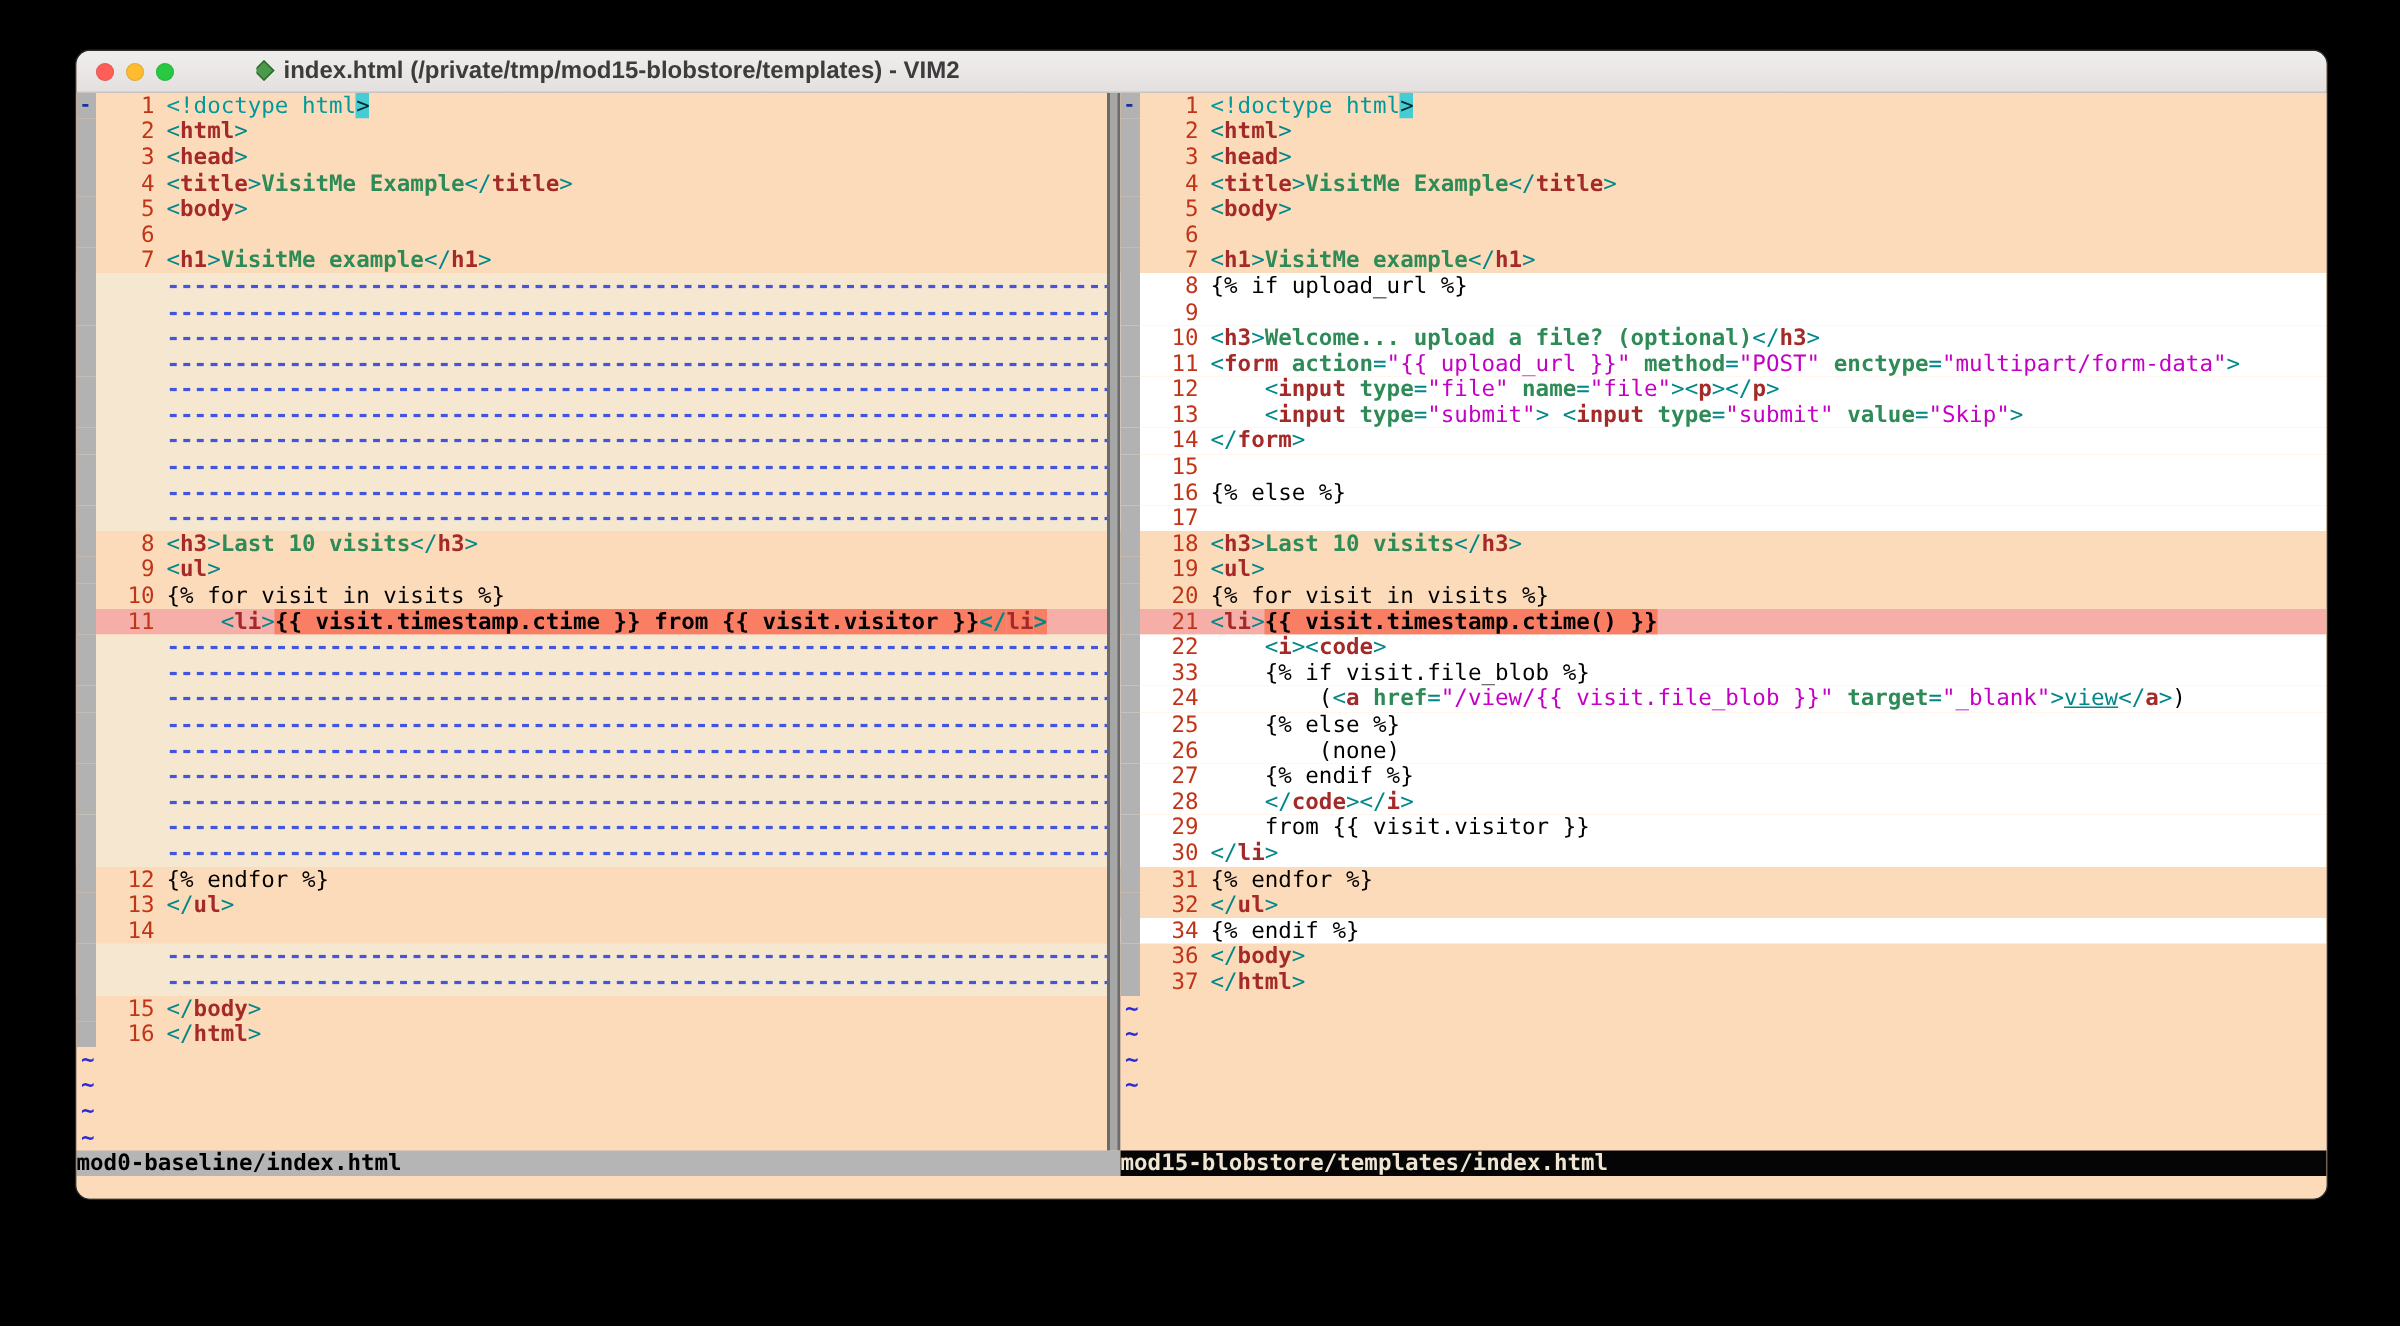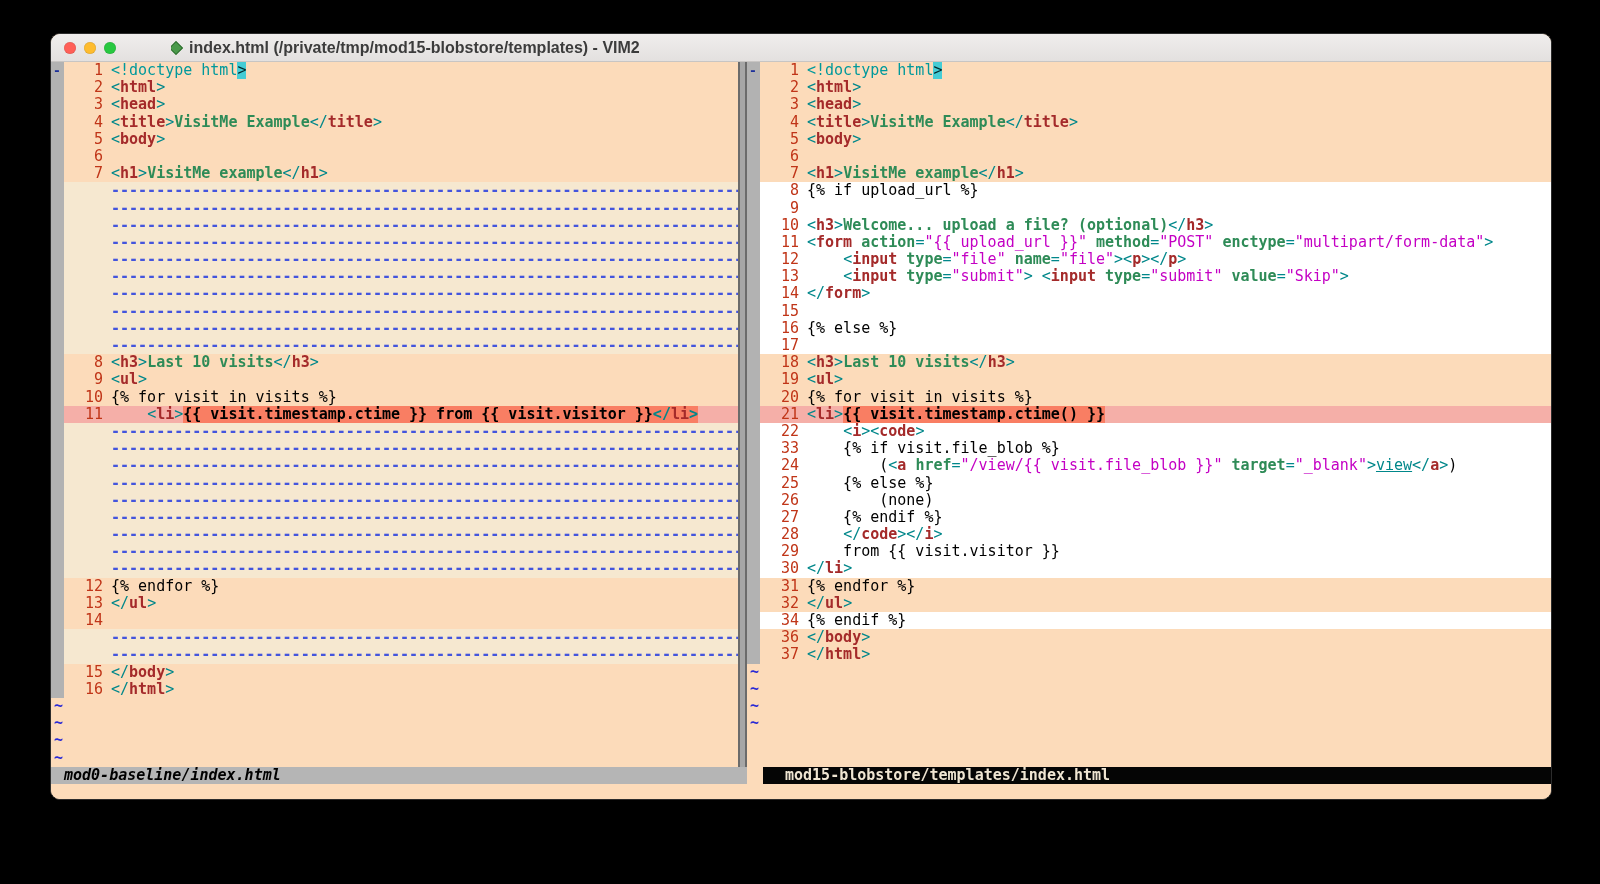--- a/index.html
+++ b/index.html
@@ -37,22 +37,22 @@
   .attr{color:var(--attr_fg);font-weight:bold;}
   .str{color:var(--string_fg);}
   .ttl{color:var(--title_fg);font-weight:bold;}
   .txt{color:var(--text_fg);}
   .link{color:var(--link_fg);text-decoration:underline;}
   .doct{color:var(--doctype_fg);}
   .cur{background:var(--cursor_bg);color:#00292b;}
   .dt{background:var(--diff_text);font-weight:bold;}
   .status{position:absolute;top:733px;height:17px;font-size:15px;font-weight:bold;line-height:17px;
           white-space:pre;box-sizing:border-box;overflow:hidden;}
-  .status.lefts{left:0;width:696px;background:var(--status_nc_bg);color:var(--status_nc_fg);padding-left:13px;font-style:italic;}
-  .status.rights{left:712px;width:804px;background:var(--status_bg);color:var(--status_fg);padding-left:22px;}
+  .status.lefts{left:0;width:696px;background:var(--status_nc_bg);color:var(--status_nc_fg);}
+  .status.rights{left:696px;width:804px;background:var(--status_bg);color:var(--status_fg);padding-left:0;}
   .cmdline{position:absolute;top:750px;left:0;width:100%;height:15px;background:var(--bg_normal);}
 </style>
 </head>
 <body>
 
 <div class="window">
   <div class="titlebar">
     <span class="tl red"></span>
     <span class="tl yellow"></span>
     <span class="tl green"></span>

